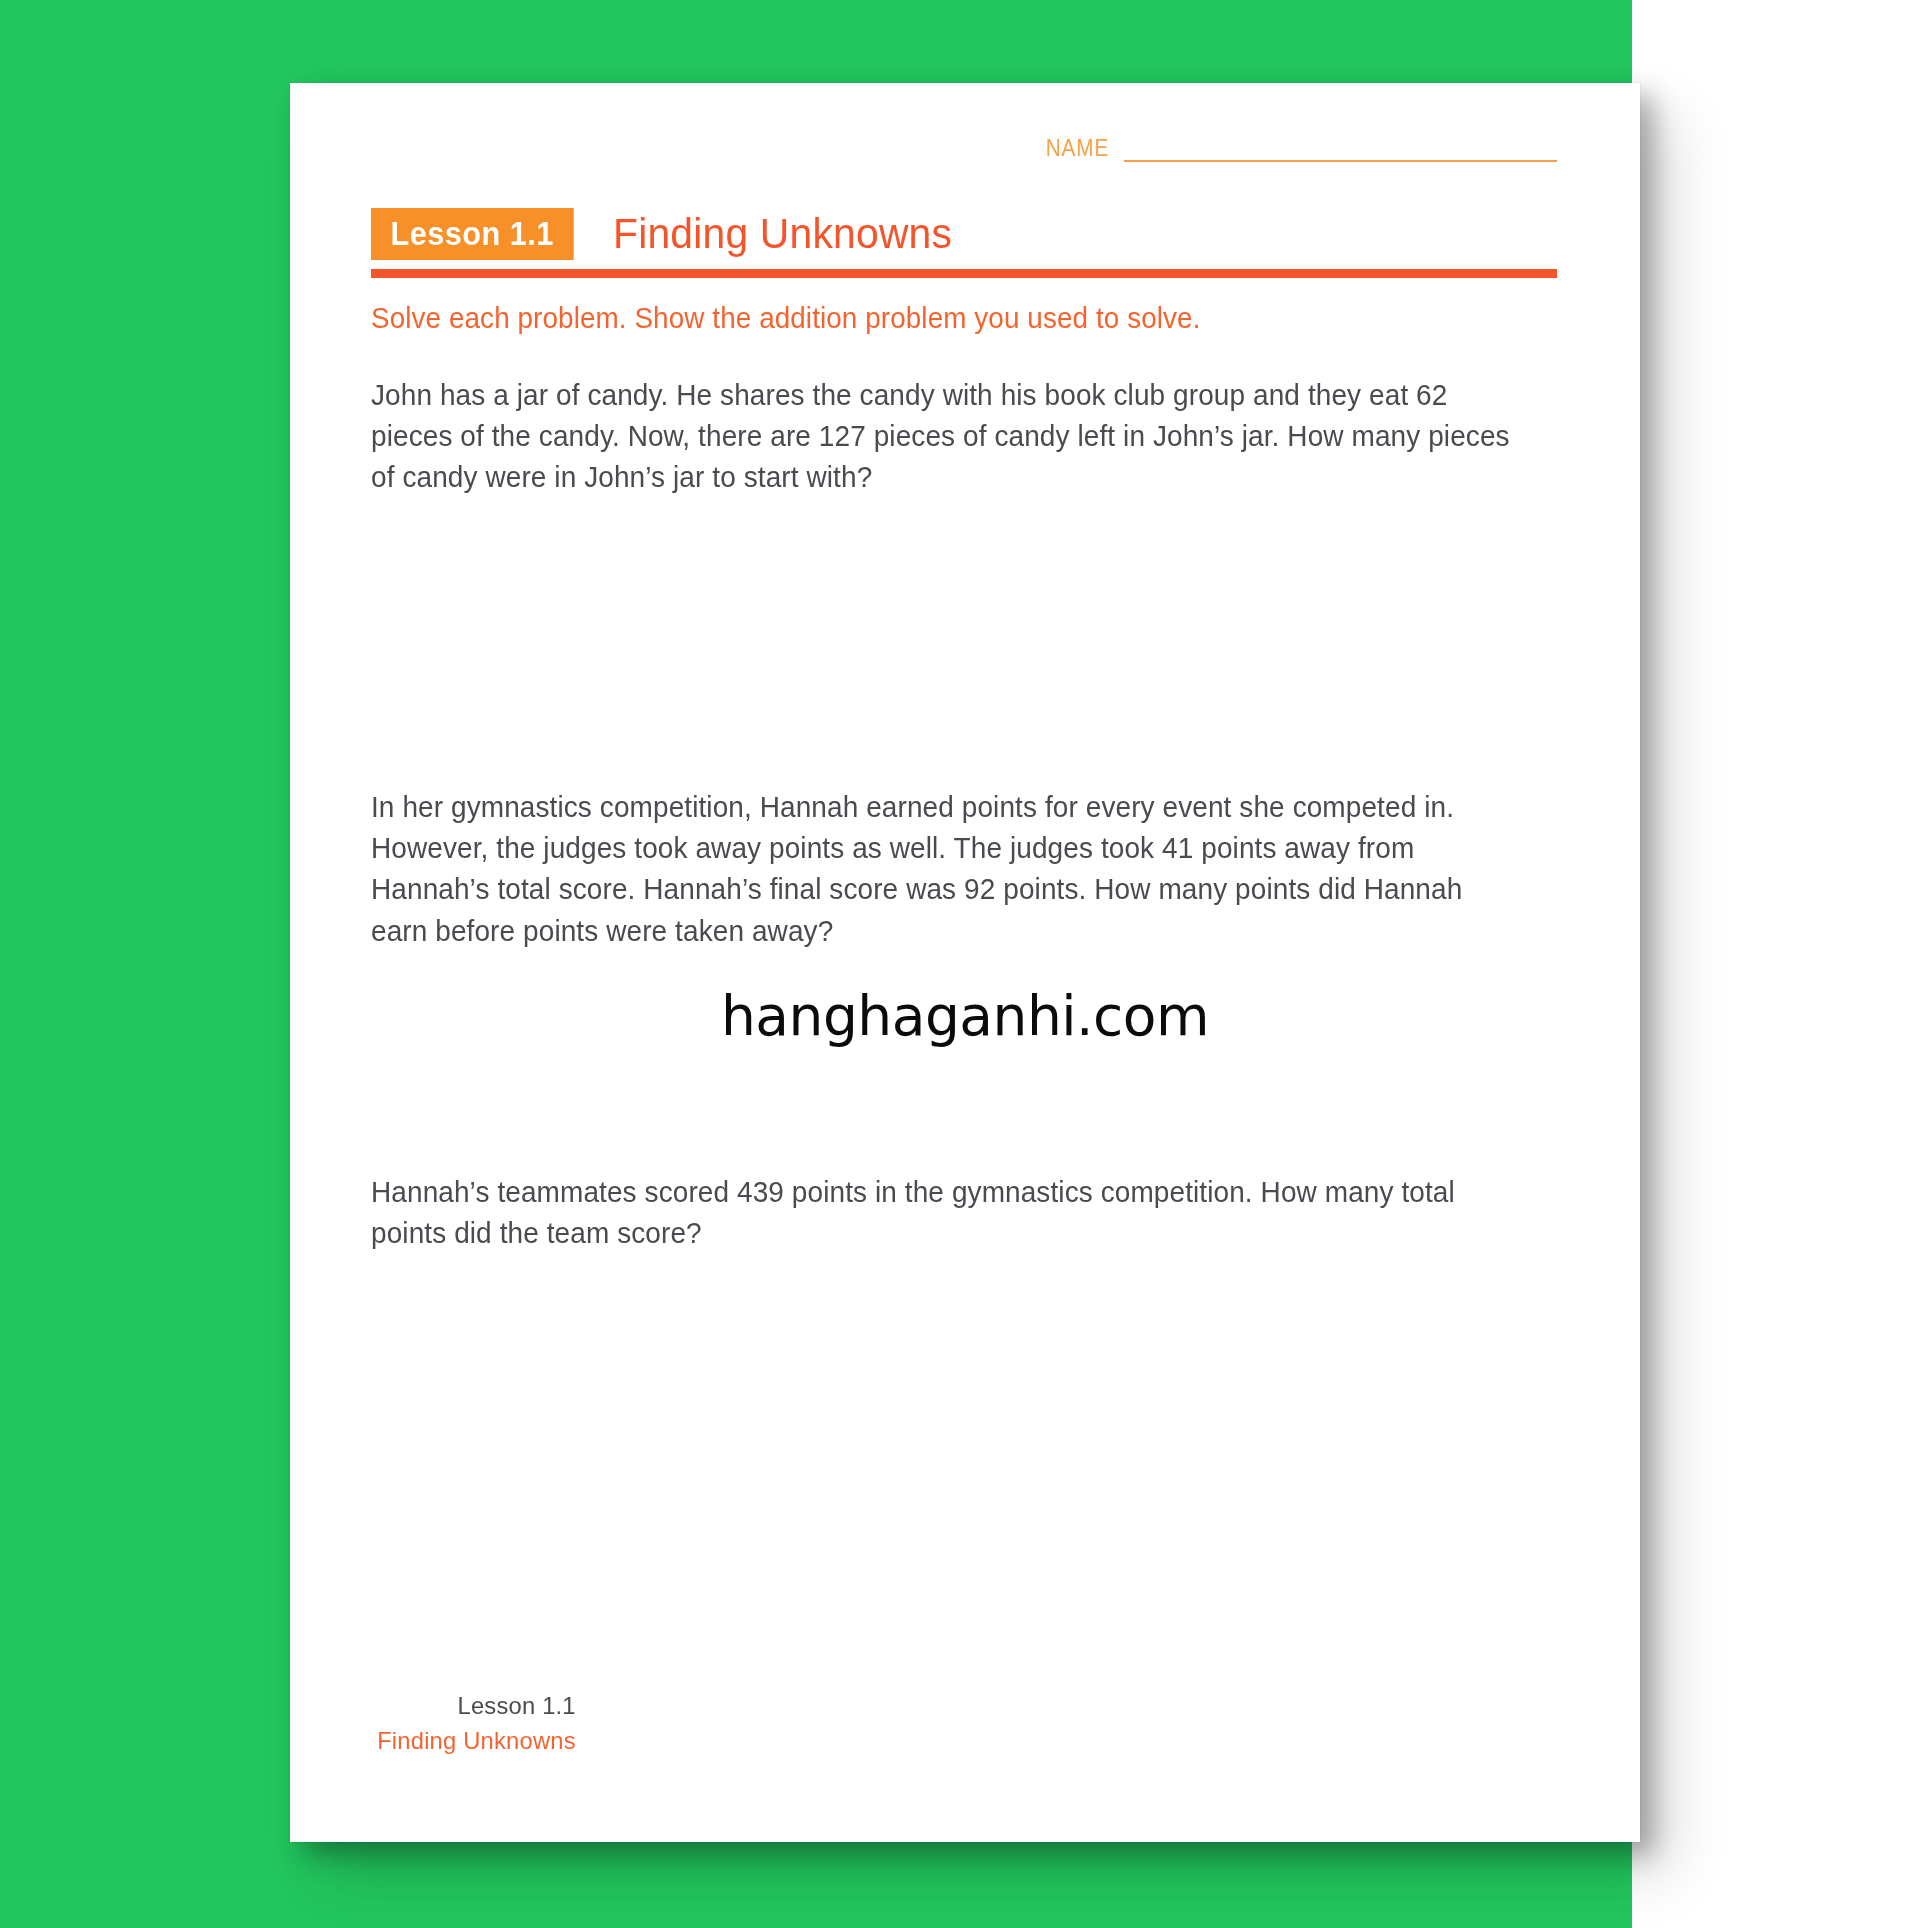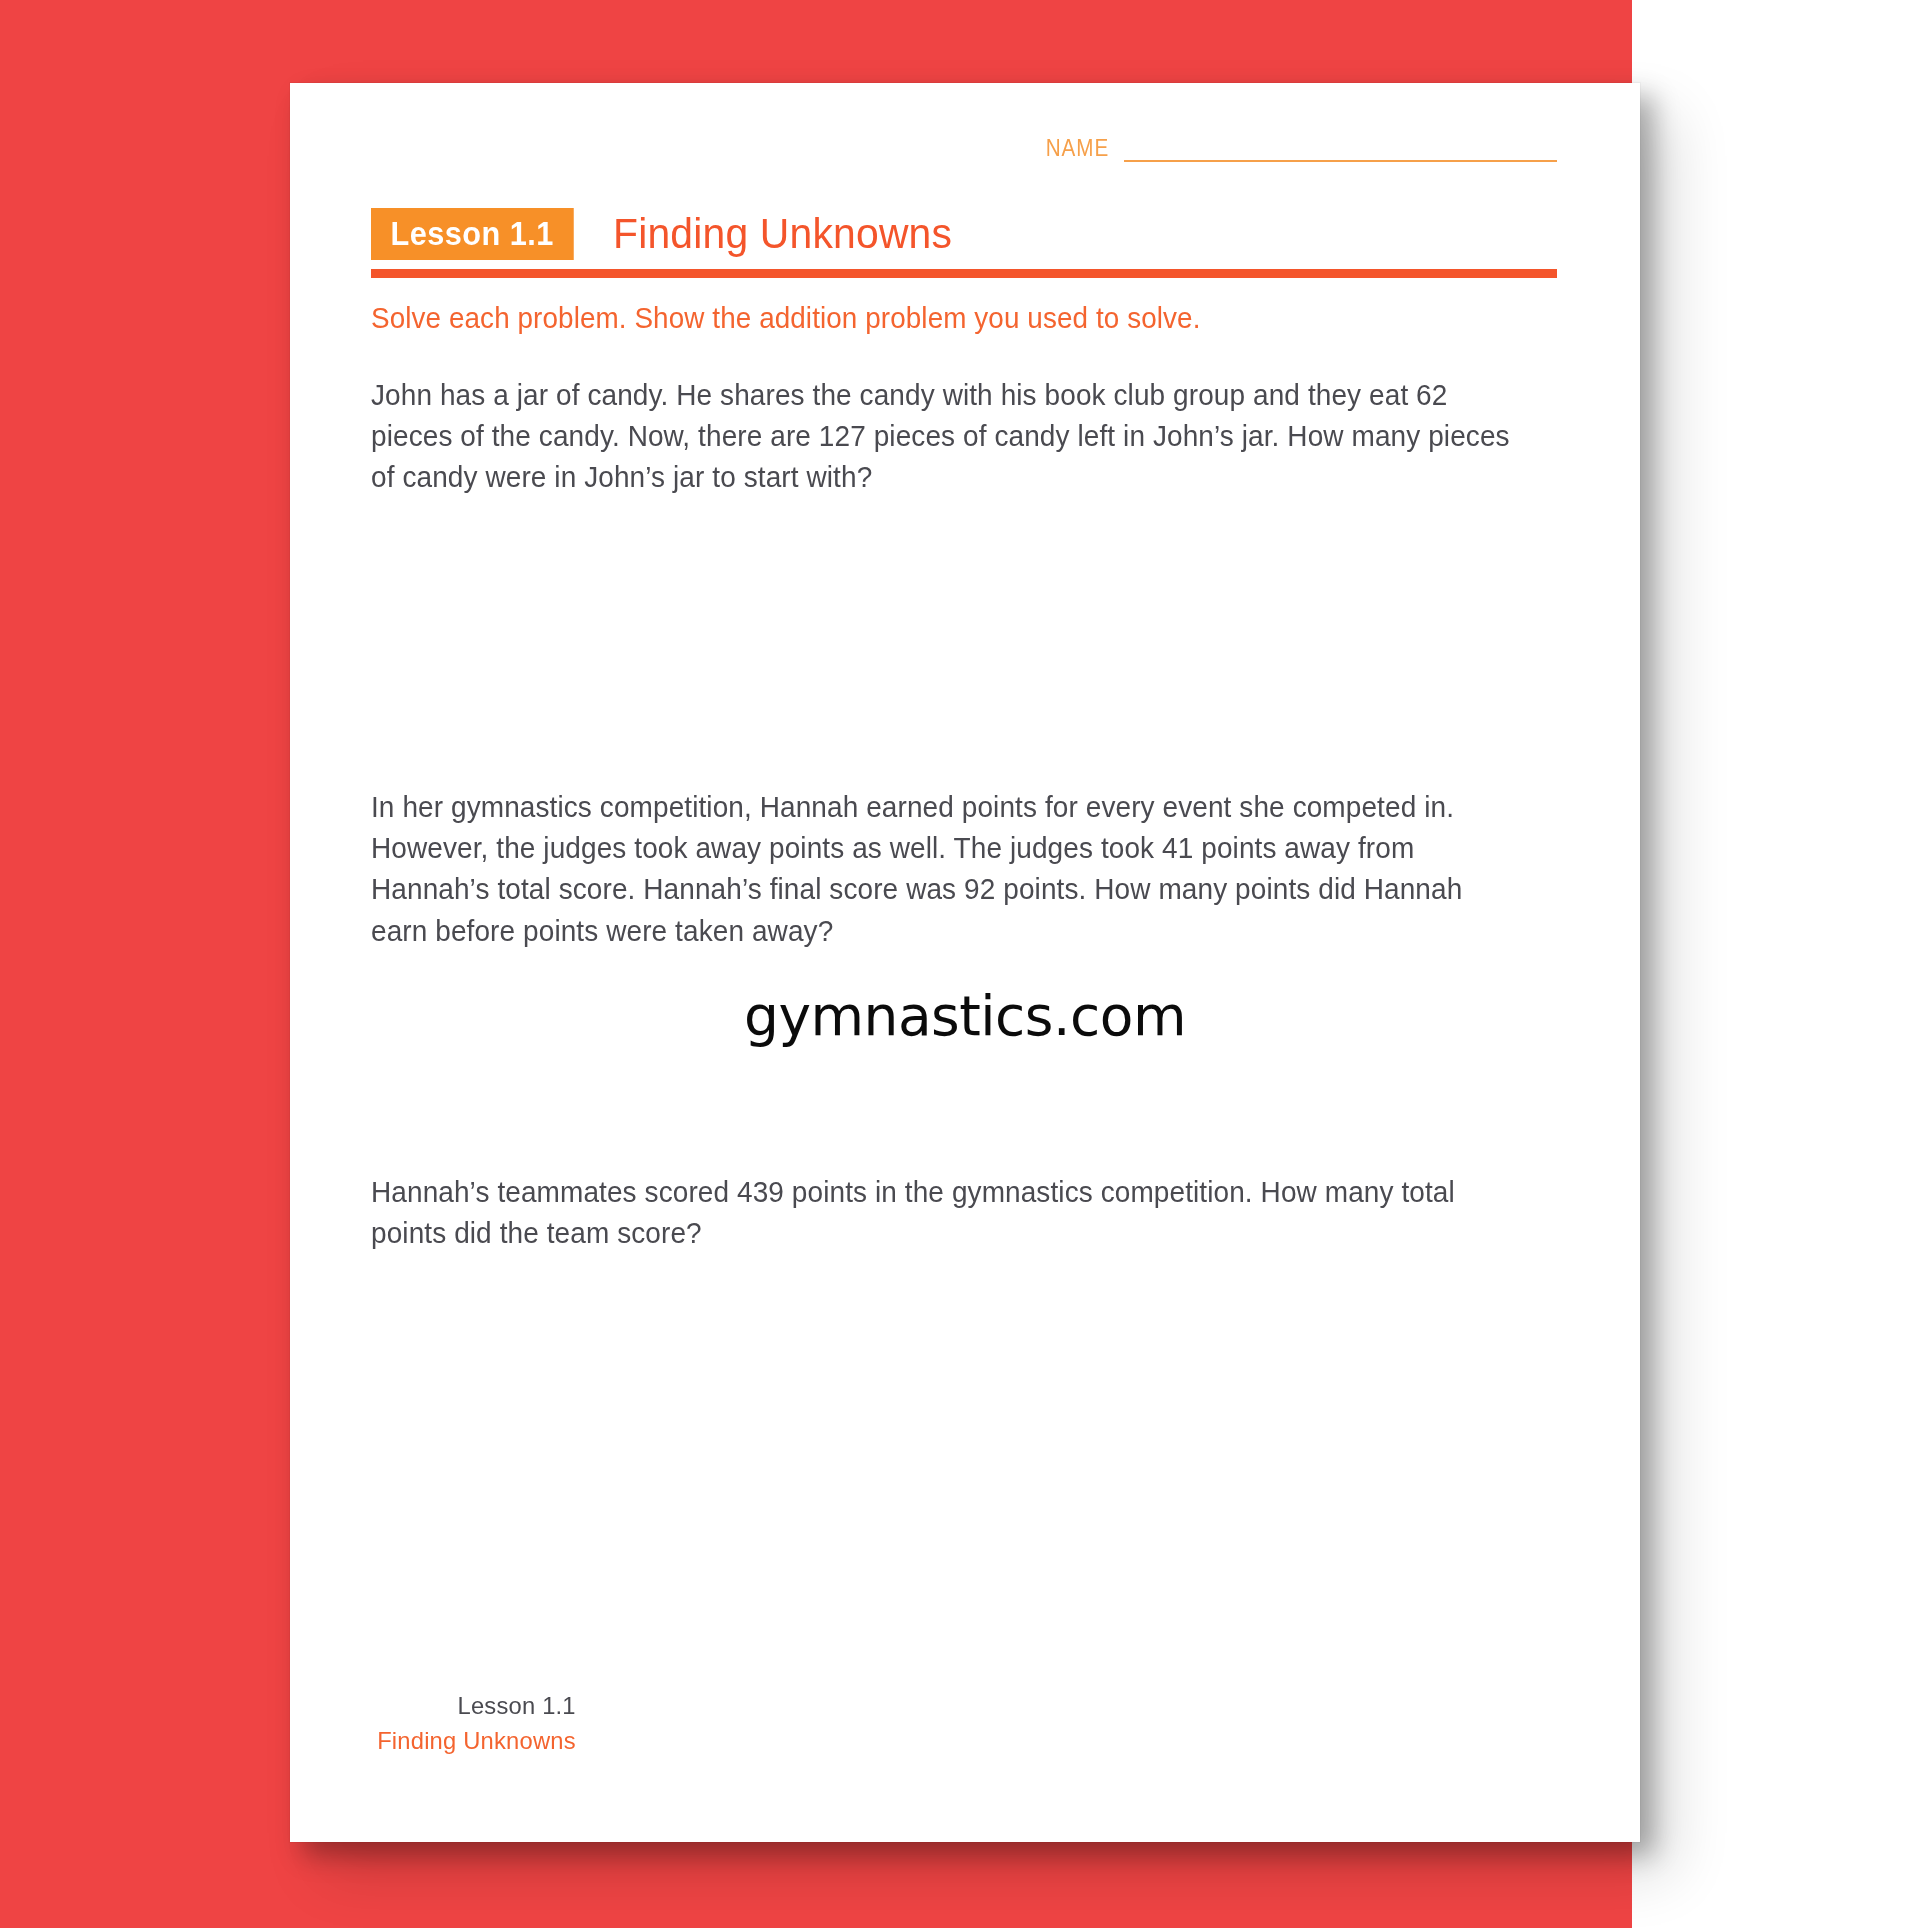--- a/index.html
+++ b/index.html
@@ -13,21 +13,21 @@
     background: #ffffff;
     font-family: "Liberation Sans", sans-serif;
     overflow: hidden;
   }
 
   
   #stage {
     position: relative;
     width: 1632px;
     height: 1928px;
-    background: #ef4444;
+    background: #22c55e;
   }
 
   #page-sheet {
     position: absolute;
     left: 290px;
     top: 83px;
     width: 1350px;
     height: 1759px;
     background: #ffffff;
     box-shadow:
@@ -224,21 +224,21 @@
       <div class="header-rule"></div>
 
       <div class="instruction">Solve each problem. Show the addition problem you used to solve.</div>
 
       <div class="problem" id="problem-1">John has a jar of candy. He shares the candy with his book club group and they eat 62 pieces of the candy. Now, there are 127 pieces of candy left in John’s jar. How many pieces of candy were in John’s jar to start with?</div>
 
       <div class="problem" id="problem-2">In her gymnastics competition, Hannah earned points for every event she competed in. However, the judges took away points as well. The judges took 41 points away from Hannah’s total score. Hannah’s final score was 92 points. How many points did Hannah earn before points were taken away?</div>
 
       <div class="problem" id="problem-3">Hannah’s teammates scored 439 points in the gymnastics competition. How many total points did the team score?</div>
 
-      <div class="watermark">gymnastics.com</div>
+      <div class="watermark">hanghaganhi.com</div>
 
       <div class="footer">
         <div class="footer-right">
           <div class="foot-line foot-dark foot-right-origin">Lesson 1.1</div>
           <div class="foot-line foot-orange foot-right-origin">Finding Unknowns</div>
         </div>
       </div>
 
     </div>
   </div>

